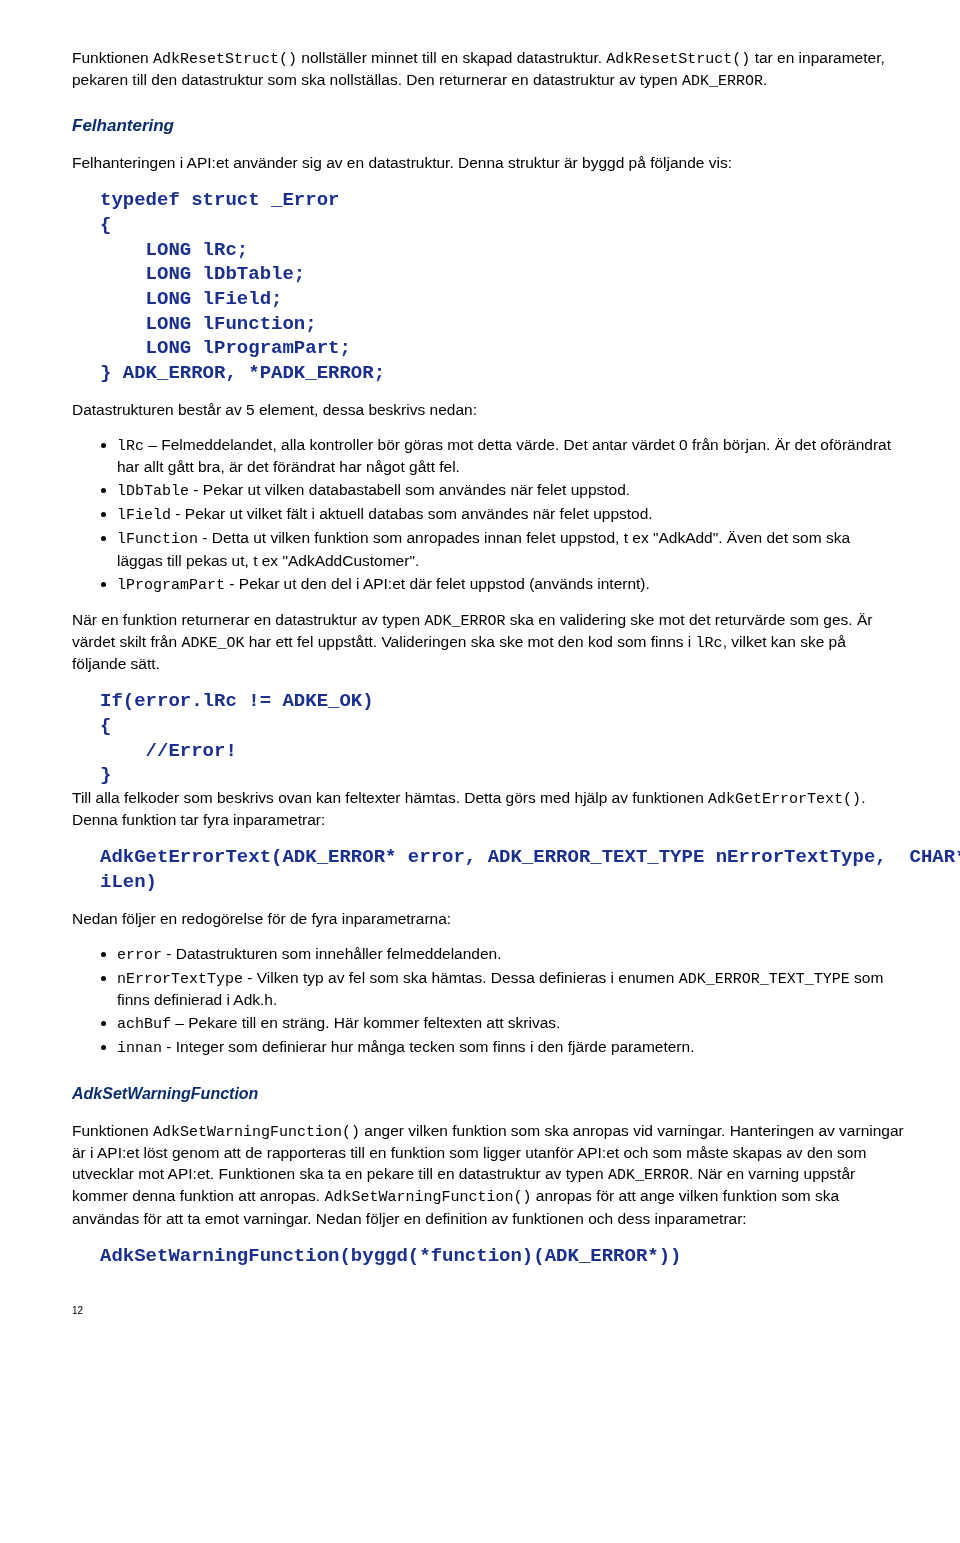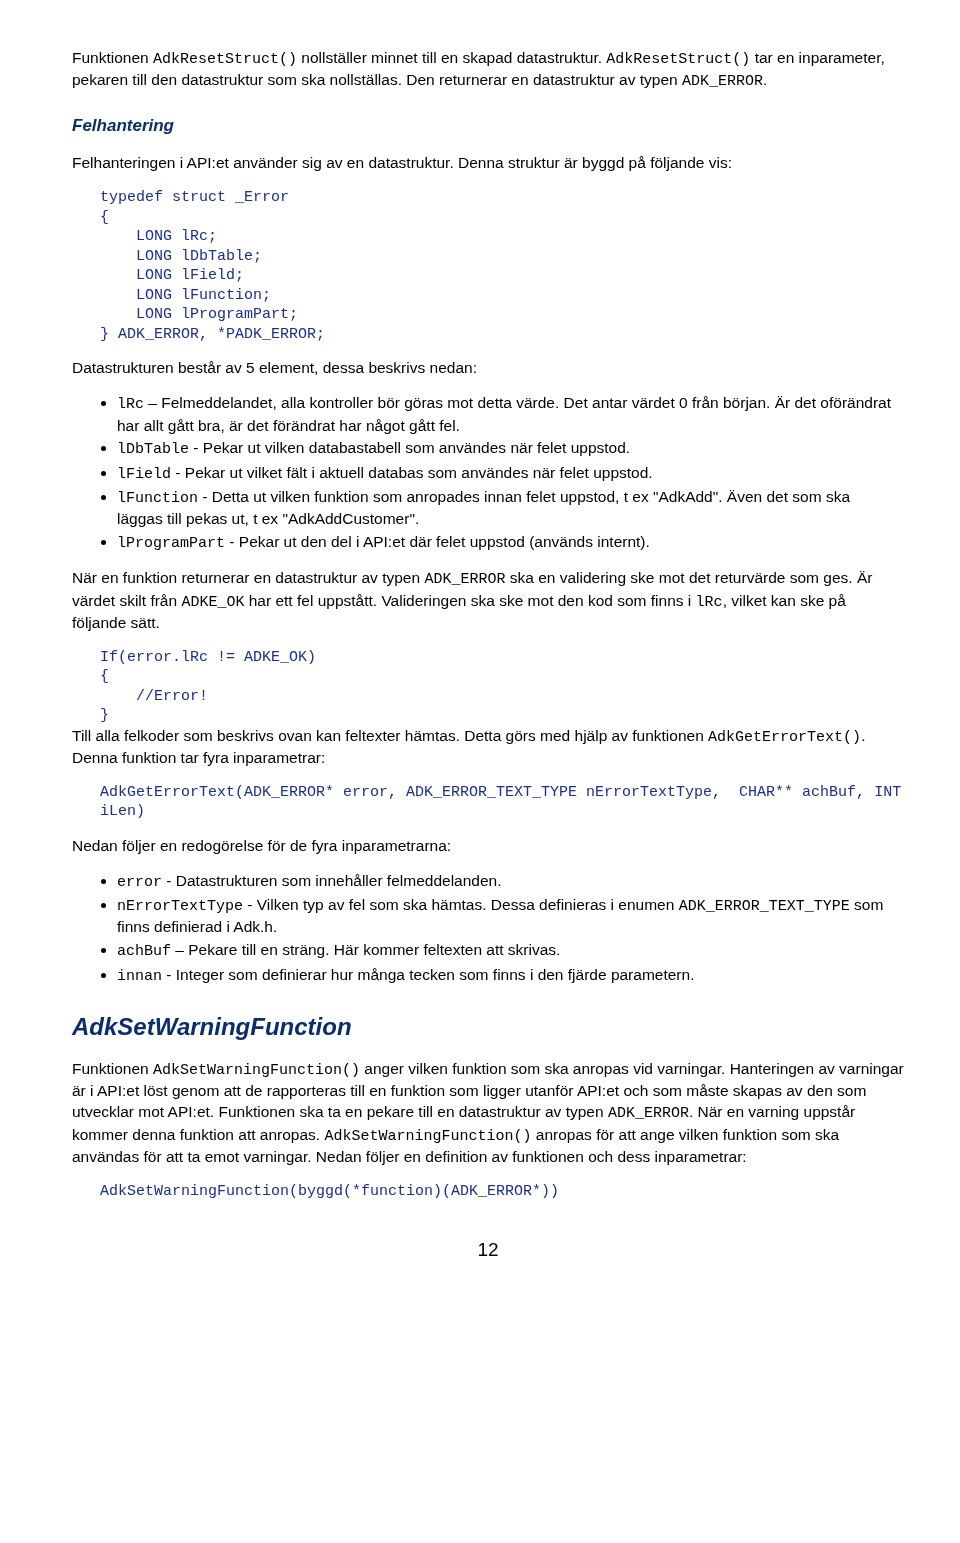--- a/index.html
+++ b/index.html
@@ -12,46 +12,47 @@
     padding: 48px 56px 40px 72px;
     width: 832px;
   }
   .mono {
     font-family: "Courier New", Courier, monospace;
     font-size: 15px;
     text-align: center;
   }
   .code-block {
     font-family: "Courier New", Courier, monospace;
-    font-size: 15px;
+    font-size: 19px;
     color: #1a2f8f;
     white-space: pre;
     margin: 14px 0 14px 28px;
     line-height: 1.3;
+    font-weight: bold;
   }
   .h2 {
     font-style: italic;
     font-weight: bold;
     font-size: 17px;
     color: #0a2d6e;
     margin: 22px 0 16px 0;
   }
   .h1 {
     font-style: italic;
     font-weight: bold;
-    font-size: 24px;
+    font-size: 16px;
     color: #0a2d6e;
     margin: 24px 0 16px 0;
   }
   p { margin: 0 0 14px 0; }
   ul { margin: 6px 0 14px 18px; padding: 0 0 0 18px; }
   li { margin: 2px 9px; }
   .pagenum {
-    text-align: center;
-    font-size: 19px;
+    text-align: left;
+    font-size: 10px;
     margin-top: 36px;
   }
 </style>
 </head>
 <body>
 
 <p>
   <span>Funktionen </span><span class="mono">AdkResetStruct()</span><span> nollställer minnet till en skapad datastruktur. </span><span class="mono">AdkResetStruct()</span><span> tar en inparameter, pekaren till den datastruktur som ska nollställas. Den returnerar en datastruktur av typen </span><span class="mono">ADK_ERROR</span><span>.</span>
 </p>
 

